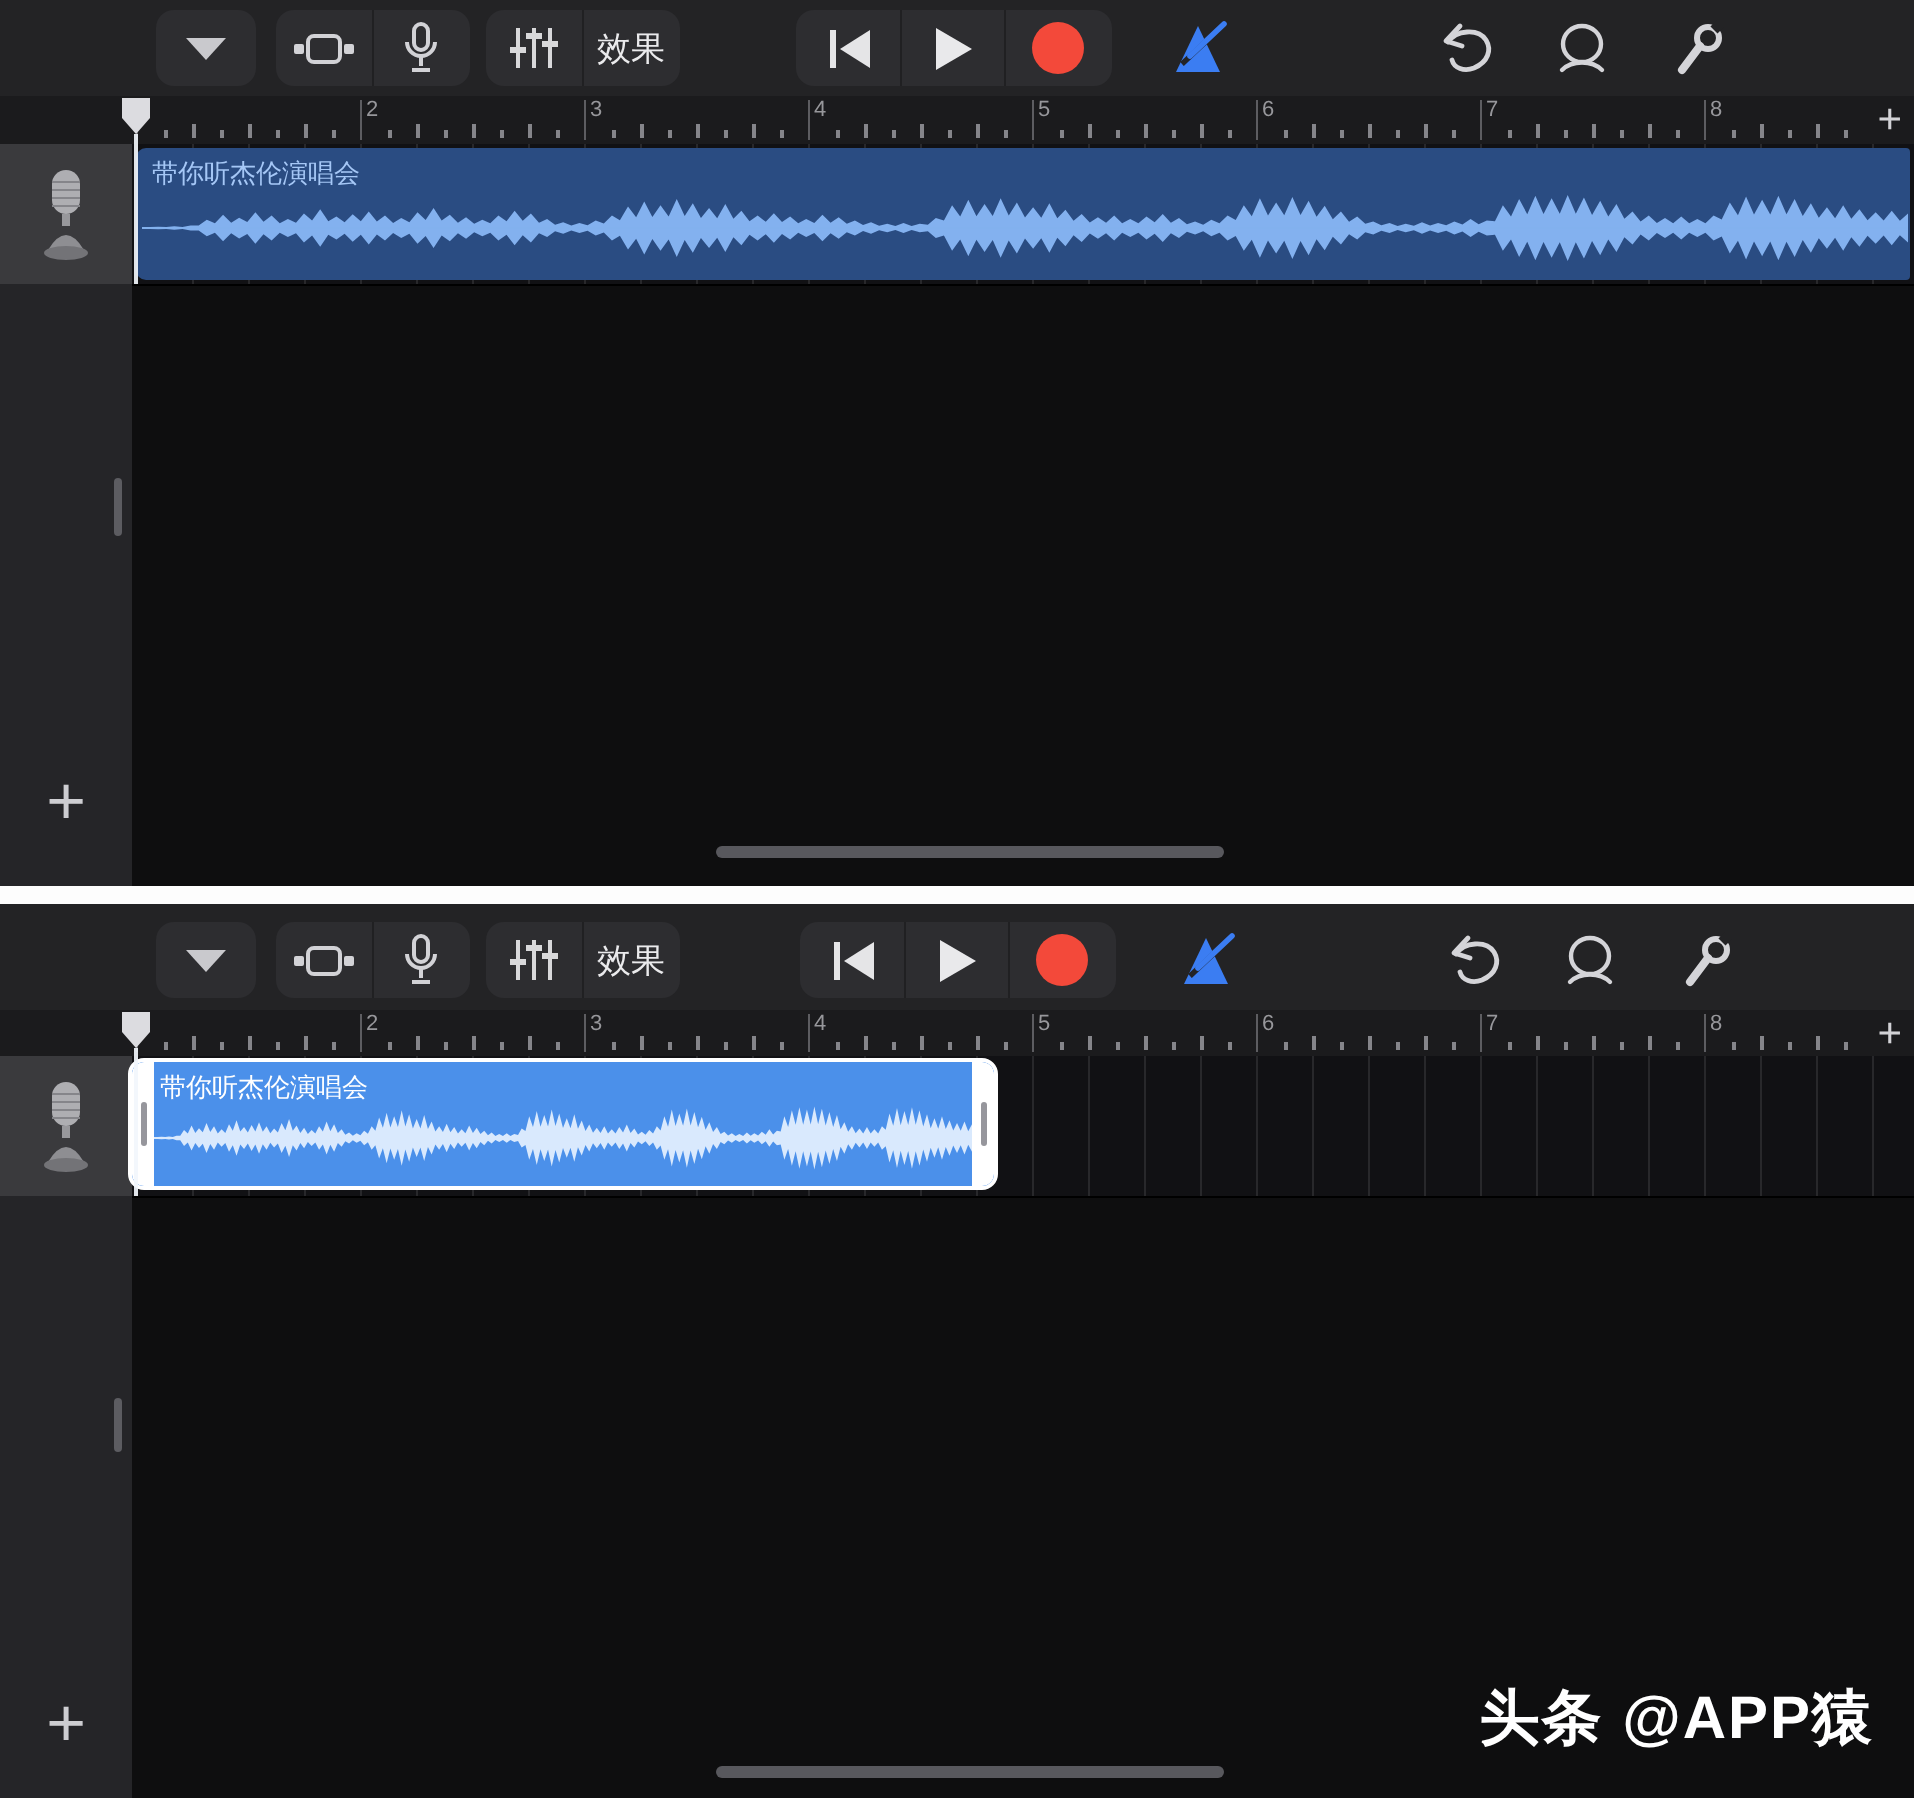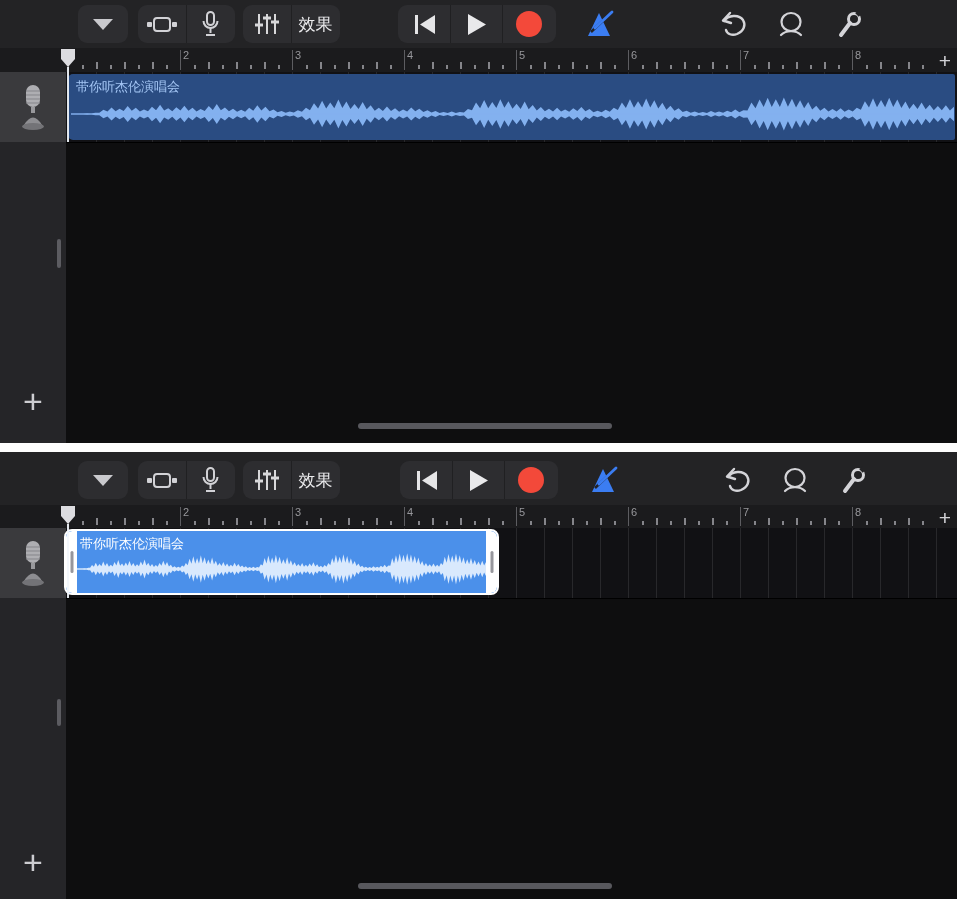--- a/index.html
+++ b/index.html
@@ -585,14 +585,18 @@
             </div>
         </div>
       </div>
     </div>
 
     <div class="sidecol"></div>
     <button class="addtrack">+</button>
     <div class="vscroll"></div>
     <div class="hscroll"></div>
 
+    <div class="watermark">
+      <span class="wm-bold">头条</span>
+      <span class="wm-rest">@APP猿</span>
+    </div>
   </div>
 </div>
 
 </body></html>

